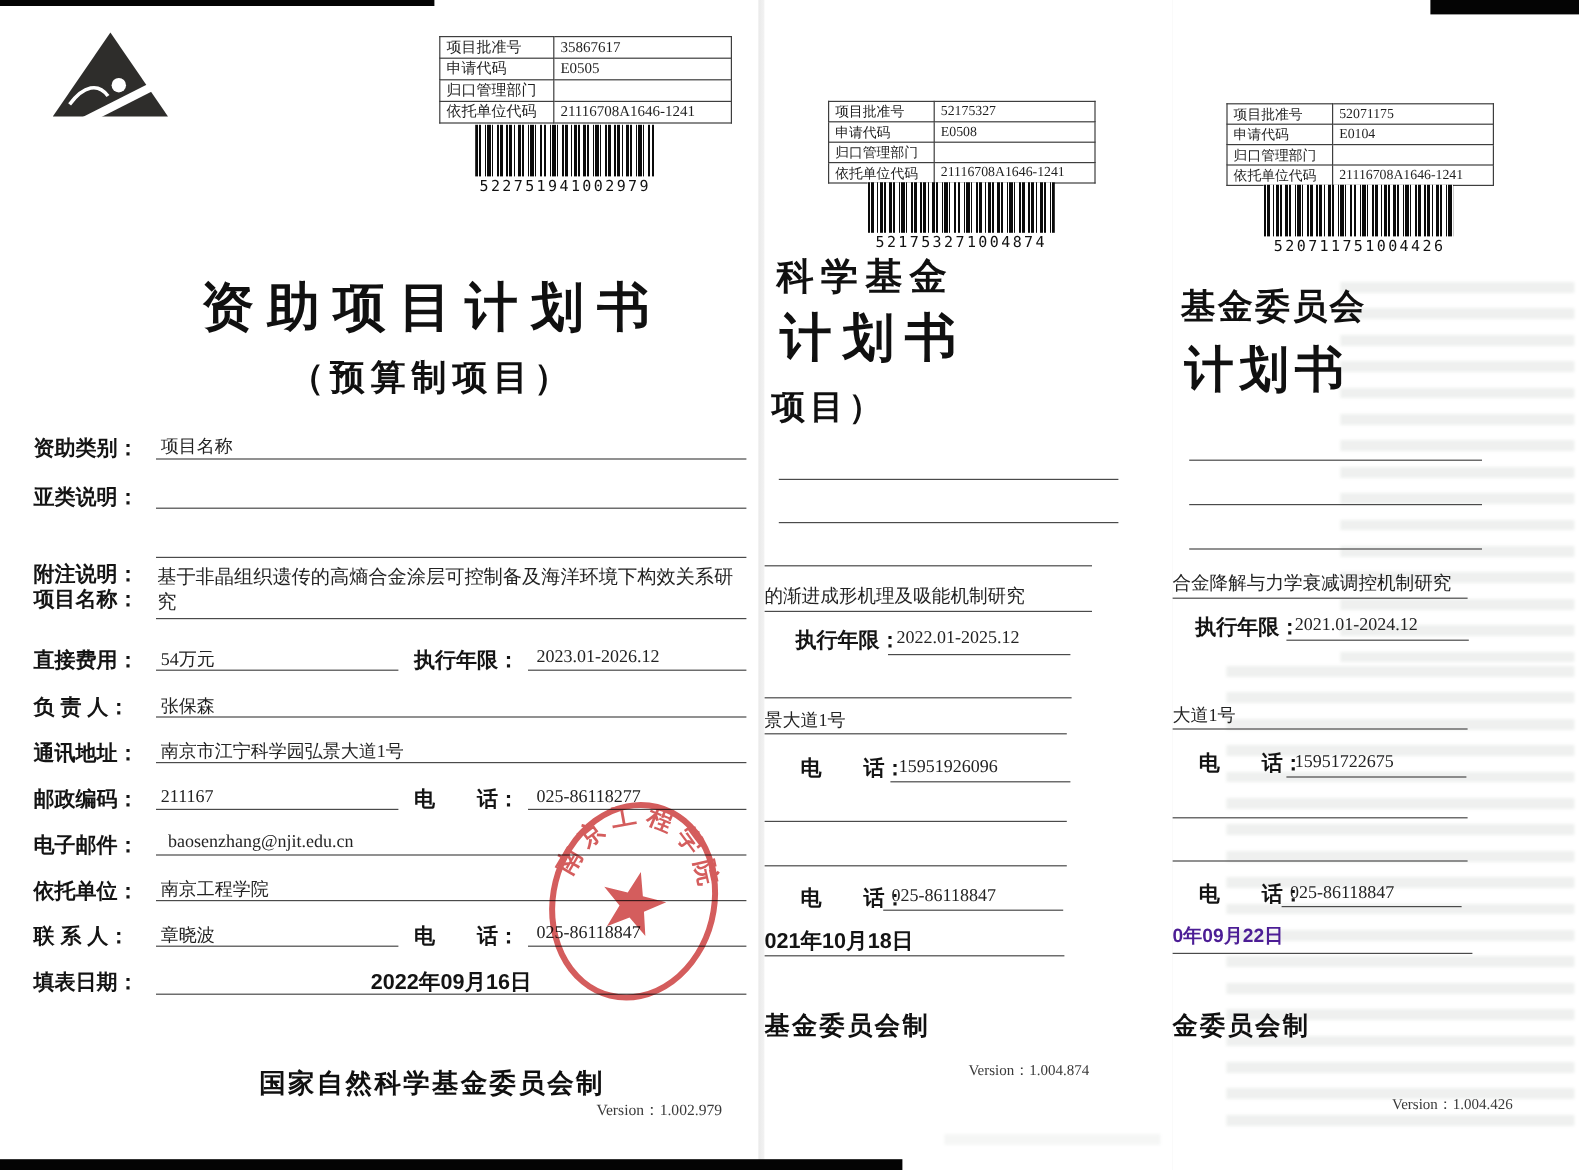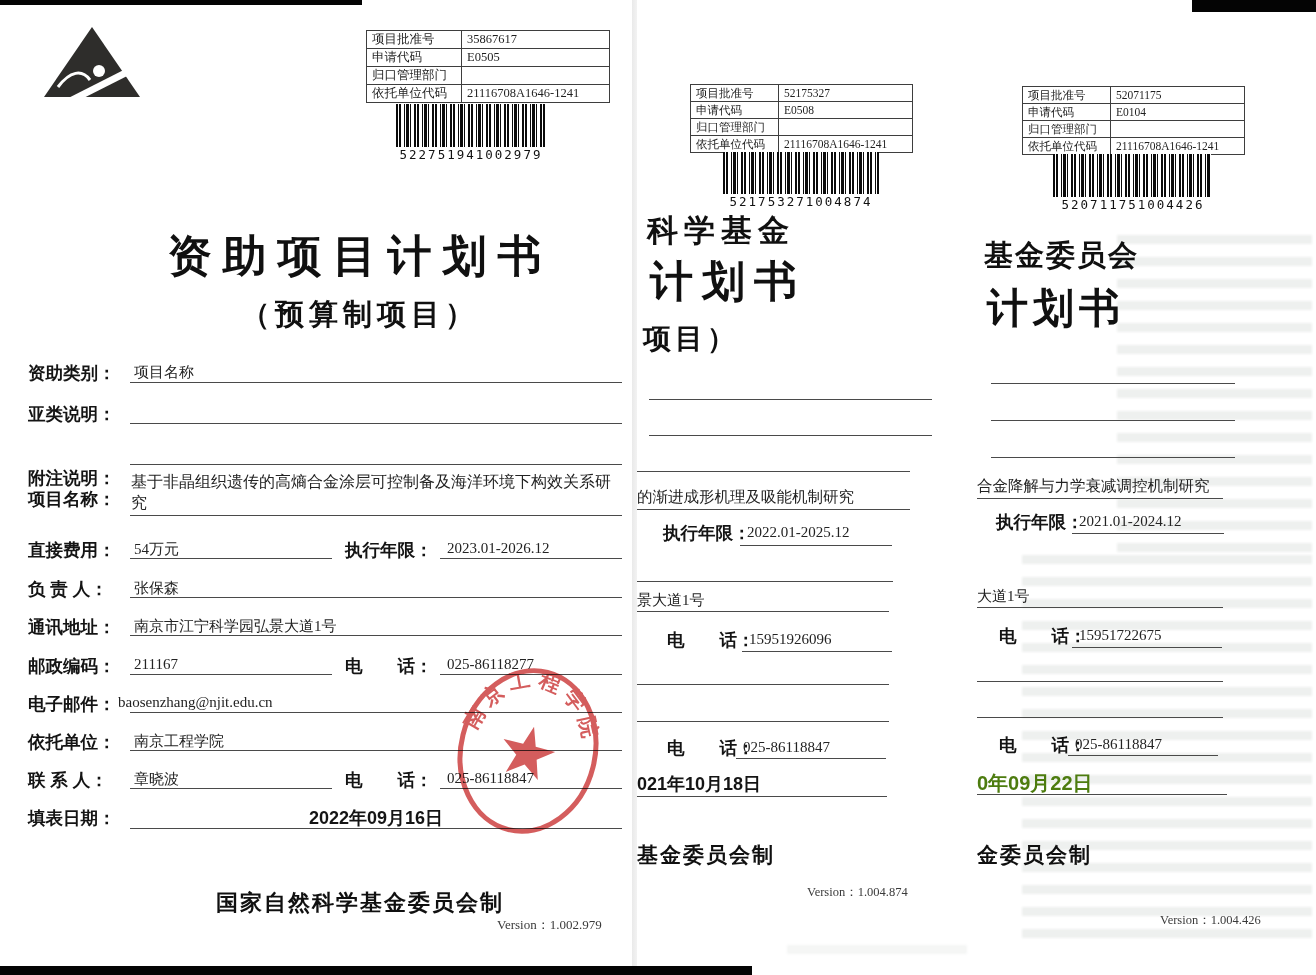--- a/index.html
+++ b/index.html
@@ -100,21 +100,21 @@
     <div class="abs ul" style="left:130px;top:635px;width:492px;"></div>
 
     <div class="abs lab" style="left:28px;top:654px;">邮政编码：</div>
     <div class="abs val" style="left:134px;top:656px;">211167</div>
     <div class="abs ul" style="left:130px;top:674px;width:202px;"></div>
     <div class="abs lab" style="left:345px;top:654px;">电　　话：</div>
     <div class="abs val" style="left:447px;top:656px;">025-86118277</div>
     <div class="abs ul" style="left:440px;top:674px;width:182px;"></div>
 
     <div class="abs lab" style="left:28px;top:692px;">电子邮件：</div>
-    <div class="abs val" style="left:118px;top:694px;">baosenzhang@njit.edu.cn</div>
+    <div class="abs val" style="left:140px;top:694px;">baosenzhang@njit.edu.cn</div>
     <div class="abs ul" style="left:130px;top:712px;width:492px;"></div>
 
     <div class="abs lab" style="left:28px;top:730px;">依托单位：</div>
     <div class="abs val" style="left:134px;top:732px;">南京工程学院</div>
     <div class="abs ul" style="left:130px;top:750px;width:492px;"></div>
 
     <div class="abs lab" style="left:28px;top:768px;">联 系 人：</div>
     <div class="abs val" style="left:134px;top:770px;text-align:right;">章晓波</div>
     <div class="abs ul" style="left:130px;top:788px;width:202px;"></div>
     <div class="abs lab" style="left:345px;top:768px;">电　　话：</div>
@@ -262,21 +262,21 @@
     <div class="abs val" style="left:102px;top:627px;">15951722675</div>
     <div class="abs ul" style="left:95px;top:647px;width:150px;"></div>
 
     <div class="abs ul" style="left:0;top:681px;width:246px;"></div>
     <div class="abs ul" style="left:0;top:717px;width:246px;"></div>
 
     <div class="abs lab" style="left:22px;top:733px;">电　　话：</div>
     <div class="abs val" style="left:98px;top:736px;">025-86118847</div>
     <div class="abs ul" style="left:91px;top:755px;width:150px;"></div>
 
-    <div class="abs" style="left:0;top:770px;font-weight:bold;font-size:20px;color:#4d7c0f;">0年09月22日</div>
+    <div class="abs" style="left:0;top:770px;font-weight:bold;font-size:16px;color:#4c1d95;">0年09月22日</div>
     <div class="abs ul" style="left:0;top:794px;width:250px;"></div>
 
     <div class="abs footer" style="left:0;top:841px;">金委员会制</div>
     <div class="abs ver" style="left:183px;top:912px;font-size:12.5px;">Version：1.004.426</div>
   </div>
 
   <div class="bar" style="left:0;top:0;width:362px;height:5px;"></div>
   <div class="bar" style="left:1192px;top:0;width:124px;height:12px;"></div>
   <div class="bar" style="left:0;top:966px;width:752px;height:9px;"></div>
 </div>

